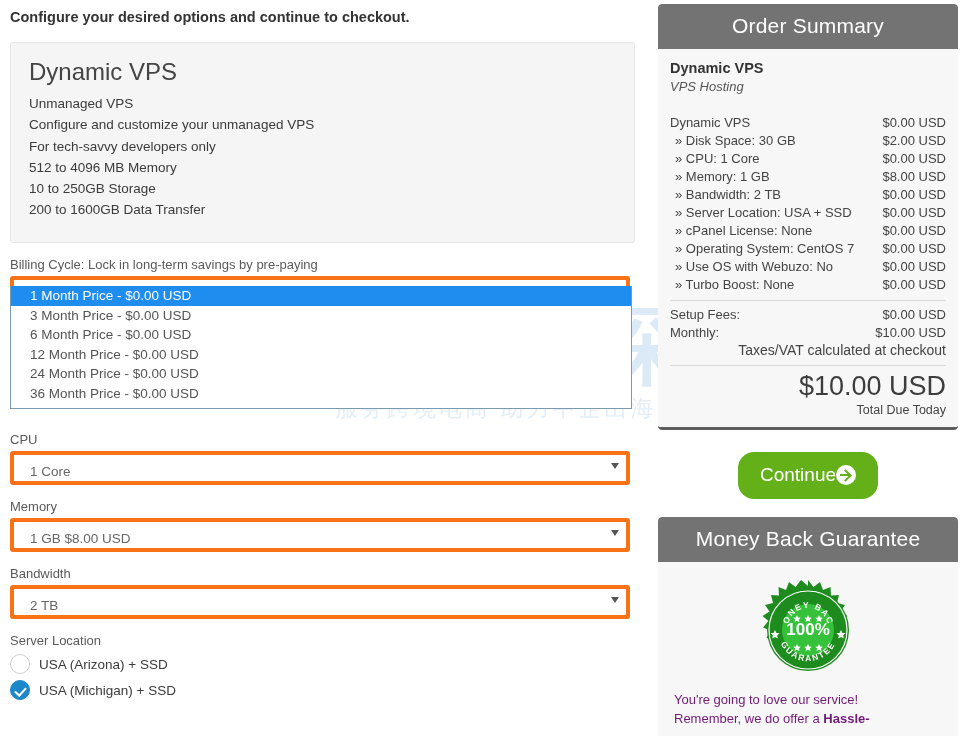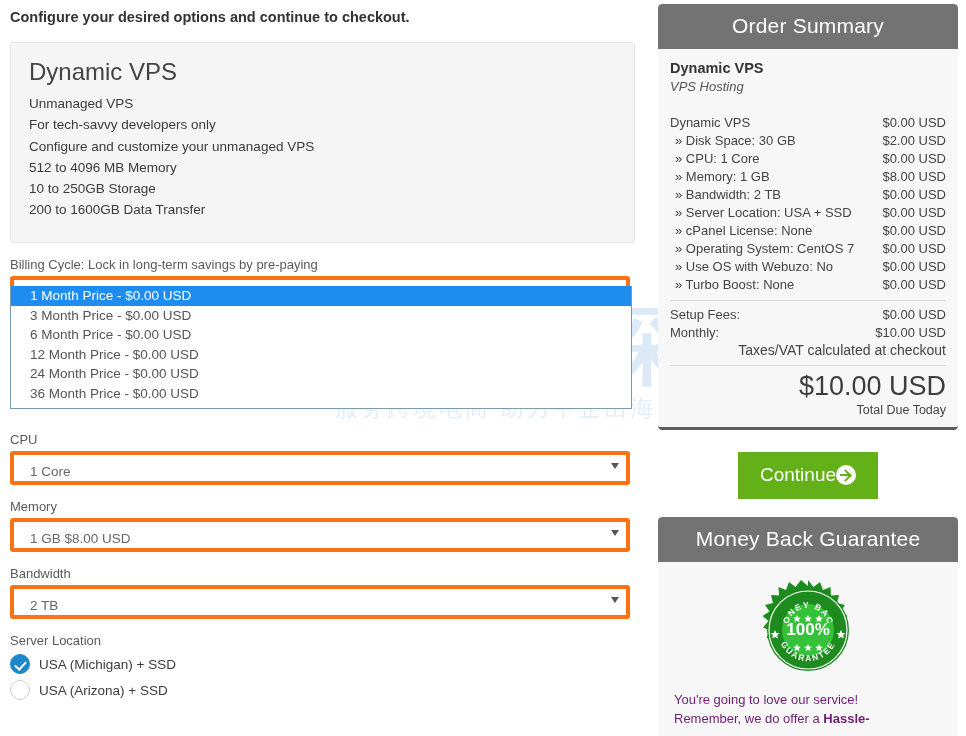--- a/index.html
+++ b/index.html
@@ -256,21 +256,21 @@
   .continue-wrap {
     text-align: center;
     margin-top: 22px;
   }
   .continue-btn {
     display: inline-flex;
     align-items: center;
     background: #63b018;
     color: #fff;
     border: none;
-    border-radius: 0;
+    border-radius: 16px;
     font-size: 19px;
     font-family: "Liberation Sans", sans-serif;
     padding: 12px 22px 13px 22px;
     cursor: pointer;
   }
   .arrow-circle {
     width: 20px; height: 20px;
     border-radius: 50%;
     background: #fff;
     position: relative;
@@ -326,22 +326,22 @@
     <div class="wm-sub">服务跨境电商 助力中企出海</div>
   </div>
 
   <div class="left-col">
 
     <p class="intro-text">Configure your desired options and continue to checkout.</p>
 
     <div class="product-box">
       <div class="product-title">Dynamic VPS</div>
       <div class="product-feature">Unmanaged VPS</div>
+      <div class="product-feature">Configure and customize your unmanaged VPS</div>
       <div class="product-feature">For tech-savvy developers only</div>
-      <div class="product-feature">Configure and customize your unmanaged VPS</div>
       <div class="product-feature">512 to 4096 MB Memory</div>
       <div class="product-feature">10 to 250GB Storage</div>
       <div class="product-feature">200 to 1600GB Data Transfer</div>
     </div>
 
     <div class="field-label">Billing Cycle: Lock in long-term savings by pre-paying</div>
     <div class="select-wrap">
       <div class="select-box">1 Month Price - $0.00 USD</div>
       <span class="select-arrow"></span>
     </div>
@@ -359,26 +359,26 @@
     </div>
 
     <div class="field-label">Bandwidth</div>
     <div class="select-wrap">
       <div class="select-box">2 TB</div>
       <span class="select-arrow"></span>
     </div>
 
     <div class="field-label">Server Location</div>
     <div class="radio-row">
+      <span class="radio-mark"></span>
+      <span class="radio-label">USA (Arizona) + SSD</span>
+    </div>
+    <div class="radio-row">
       <span class="radio-mark checked"></span>
       <span class="radio-label">USA (Michigan) + SSD</span>
-    </div>
-    <div class="radio-row">
-      <span class="radio-mark"></span>
-      <span class="radio-label">USA (Arizona) + SSD</span>
     </div>
   </div>
 
   <div class="dropdown-list">
     <div class="dd-option selected">1 Month Price - $0.00 USD</div>
     <div class="dd-option">3 Month Price - $0.00 USD</div>
     <div class="dd-option">6 Month Price - $0.00 USD</div>
     <div class="dd-option">12 Month Price - $0.00 USD</div>
     <div class="dd-option">24 Month Price - $0.00 USD</div>
     <div class="dd-option">36 Month Price - $0.00 USD</div>

